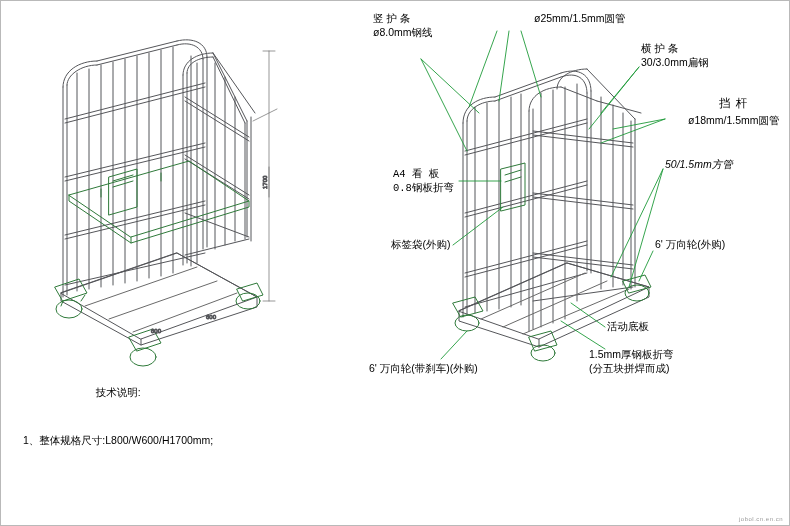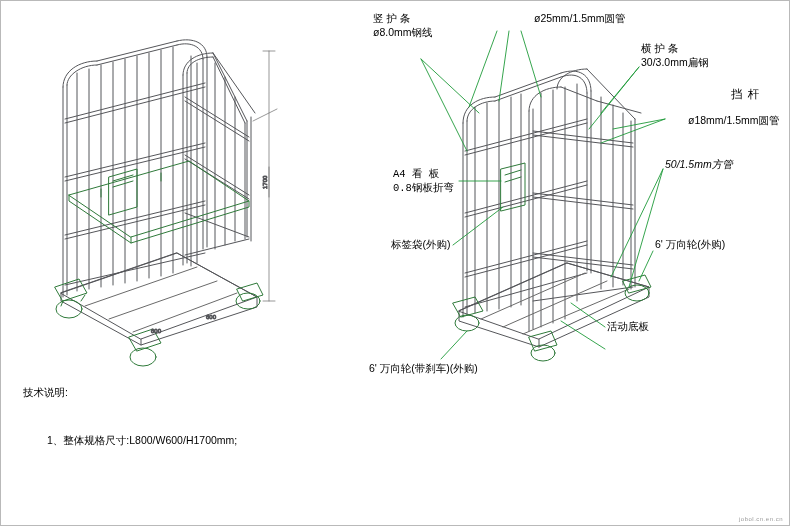--- a/index.html
+++ b/index.html
@@ -38,22 +38,22 @@
   }
   .spec {
     position: absolute;
     left: 22px;
     top: 352px;
     font-size: 10.5px;
     color: #000000;
     line-height: 1.52;
     white-space: pre;
   }
-  .spec .title { display: block; }
-  .spec .row { display: block; margin-left: 24px; }
+  .spec .title { display: block; text-align: center; }
+  .spec .row { display: block; }
   .watermark {
     position: absolute;
     right: 6px;
     bottom: 3px;
     font-size: 6px;
     color: #9a9a9a;
     letter-spacing: 0.5px;
   }
 </style>
 </head>
@@ -276,35 +276,36 @@
       </g>
     </g>
   </svg>
 
   <div class="lbl" style="left:372px; top:10px;"><span>竖 护 条</span><br><span>ø8.0mm钢线</span></div>
 
   <div class="lbl" style="left:497px; top:10px;margin-left:36px;"><span>ø25mm/1.5mm圆管</span></div>
 
   <div class="lbl" style="left:640px; top:40px;"><span>横 护 条</span><br><span>30/3.0mm扁钢</span></div>
 
-  <div class="lbl big" style="left:718px; top:86px;margin-left:12px;"><span>挡 杆</span></div>
+  <div class="lbl big" style="left:718px; top:95px;"><span>挡 杆</span></div>
   <div class="lbl" style="left:666px; top:112px;margin-left:21px;"><span>ø18mm/1.5mm圆管</span></div>
 
   <div class="lbl" style="left:664px; top:156px;font-style:italic;"><span>50/1.5mm方管</span></div>
 
   <div class="lbl" style="left:392px; top:166px;font-family:Liberation Mono, monospace;"><span>A4 看 板</span><br><span>0.8钢板折弯</span></div>
 
   <div class="lbl" style="left:384px; top:236px;margin-left:6px;"><span>标签袋(外购)</span></div>
 
   <div class="lbl" style="left:654px; top:236px;"><span>6' 万向轮(外购)</span></div>
 
   <div class="lbl" style="left:368px; top:360px;"><span>6' 万向轮(带刹车)(外购)</span></div>
 
   <div class="lbl" style="left:606px; top:318px;text-align:right;"><span>活动底板</span></div>
 
+  <div class="lbl" style="left:588px; top:346px;"><span>1.5mm厚钢板折弯</span><br><span>(分五块拼焊而成)</span></div>
 
   <div class="spec">
     <span class="title">技术说明:</span>
     <span class="row">1、整体规格尺寸:L800/W600/H1700mm;</span>
     
     
     
     
     
     

